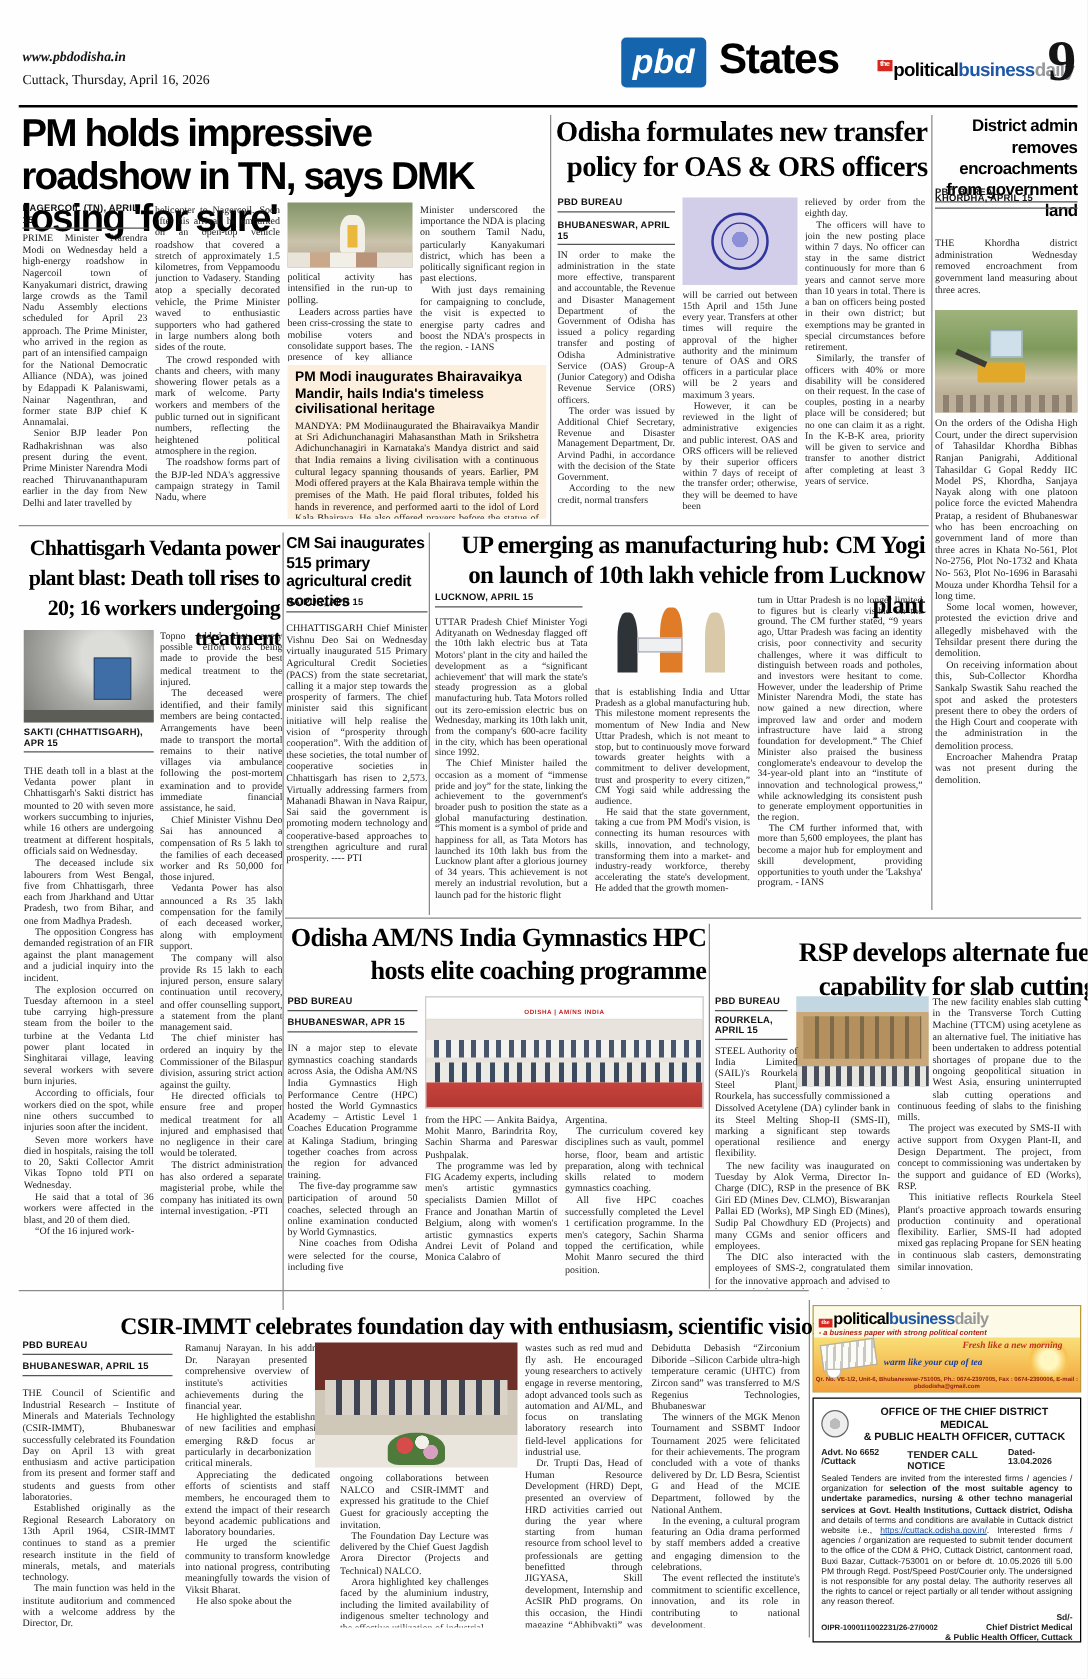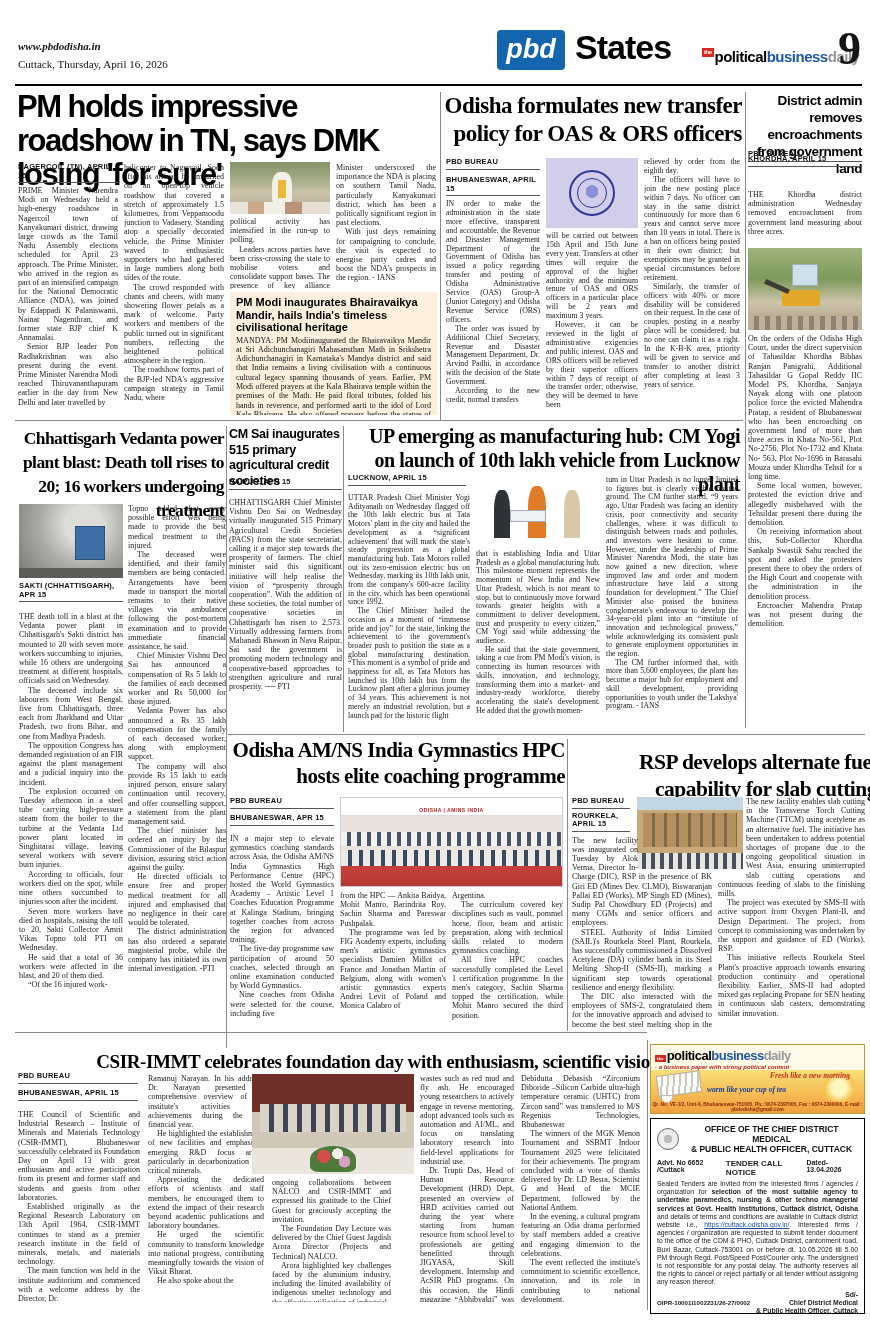--- a/index.html
+++ b/index.html
@@ -240,22 +240,22 @@
     <h1 class="hl-serif center" style="left:570px;top:737px;width:295px;font-size:21.5px;line-height:27px;letter-spacing:-0.5px;margin:12px">RSP develops alternate fuel capability for slab cutting</h1>
     <div class="photo" style="left:637px;top:797px;width:106px;height:72px;background:linear-gradient(180deg,#c3d7e2 0 18%,#c9a97a 18% 78%,#8b8b90 78% 100%)">
       <div style="position:absolute;left:6px;top:16px;width:94px;height:34px;background:repeating-linear-gradient(90deg,#b3905e 0 9px,#7e6a48 9px 12px)"></div>
       <div style="position:absolute;left:0;bottom:0;width:100%;height:16px;background:repeating-linear-gradient(90deg,#e8e6e0 0 5px,#4a4f5c 5px 9px)"></div>
     </div>
     <div class="body" style="left:572px;top:797px;width:140px;height:234px">
       <div style="float:right;width:74px;height:74px"></div>
       <div class="slug" style="position:static;display:block;width:58px;margin-bottom:3px">PBD BUREAU</div>
       <div class="slug" style="position:static;display:block;width:58px;margin-bottom:4px">ROURKELA, APRIL 15</div>
       <div>
+          <p>STEEL Authority of India Limited (SAIL)'s Rourkela Steel Plant, Rourkela, has successfully commissioned a Dissolved Acetylene (DA) cylinder bank in its Steel Melting Shop-II (SMS-II), marking a significant step towards operational resilience and energy flexibility.</p>
           <p>The new facility was inaugurated on Tuesday by Alok Verma, Director In-Charge (DIC), RSP in the presence of BK Giri ED (Mines Dev. CLMO), Biswaranjan Pallai ED (Works), MP Singh ED (Mines), Sudip Pal Chowdhury ED (Projects) and many CGMs and senior officers and employees.</p>
-          <p>STEEL Authority of India Limited (SAIL)'s Rourkela Steel Plant, Rourkela, has successfully commissioned a Dissolved Acetylene (DA) cylinder bank in its Steel Melting Shop-II (SMS-II), marking a significant step towards operational resilience and energy flexibility.</p>
           <p>The DIC also interacted with the employees of SMS-2, congratulated them for the innovative approach and advised to become the best steel melting shop in the country.</p>
         </div>
     </div>
     <div class="body" style="left:718px;top:797px;width:147px;height:234px">
       <div style="float:left;width:28px;height:74px"></div>
       <div>
           <p>The new facility enables slab cutting in the Transverse Torch Cutting Machine (TTCM) using acetylene as an alternative fuel. The initiative has been undertaken to address potential shortages of propane due to the ongoing geopolitical situation in West Asia, ensuring uninterrupted slab cutting operations and continuous feeding of slabs to the finishing mills.</p>
           <p>The project was executed by SMS-II with active support from Oxygen Plant-II, and Design Department. The project, from concept to commissioning was undertaken by the support and guidance of ED (Works), RSP.</p>
           <p>This initiative reflects Rourkela Steel Plant's proactive approach towards ensuring production continuity and operational flexibility. Earlier, SMS-II had adopted mixed gas replacing Propane for SEN heating in continuous slab casters, demonstrating similar innovation.</p>
         </div>

